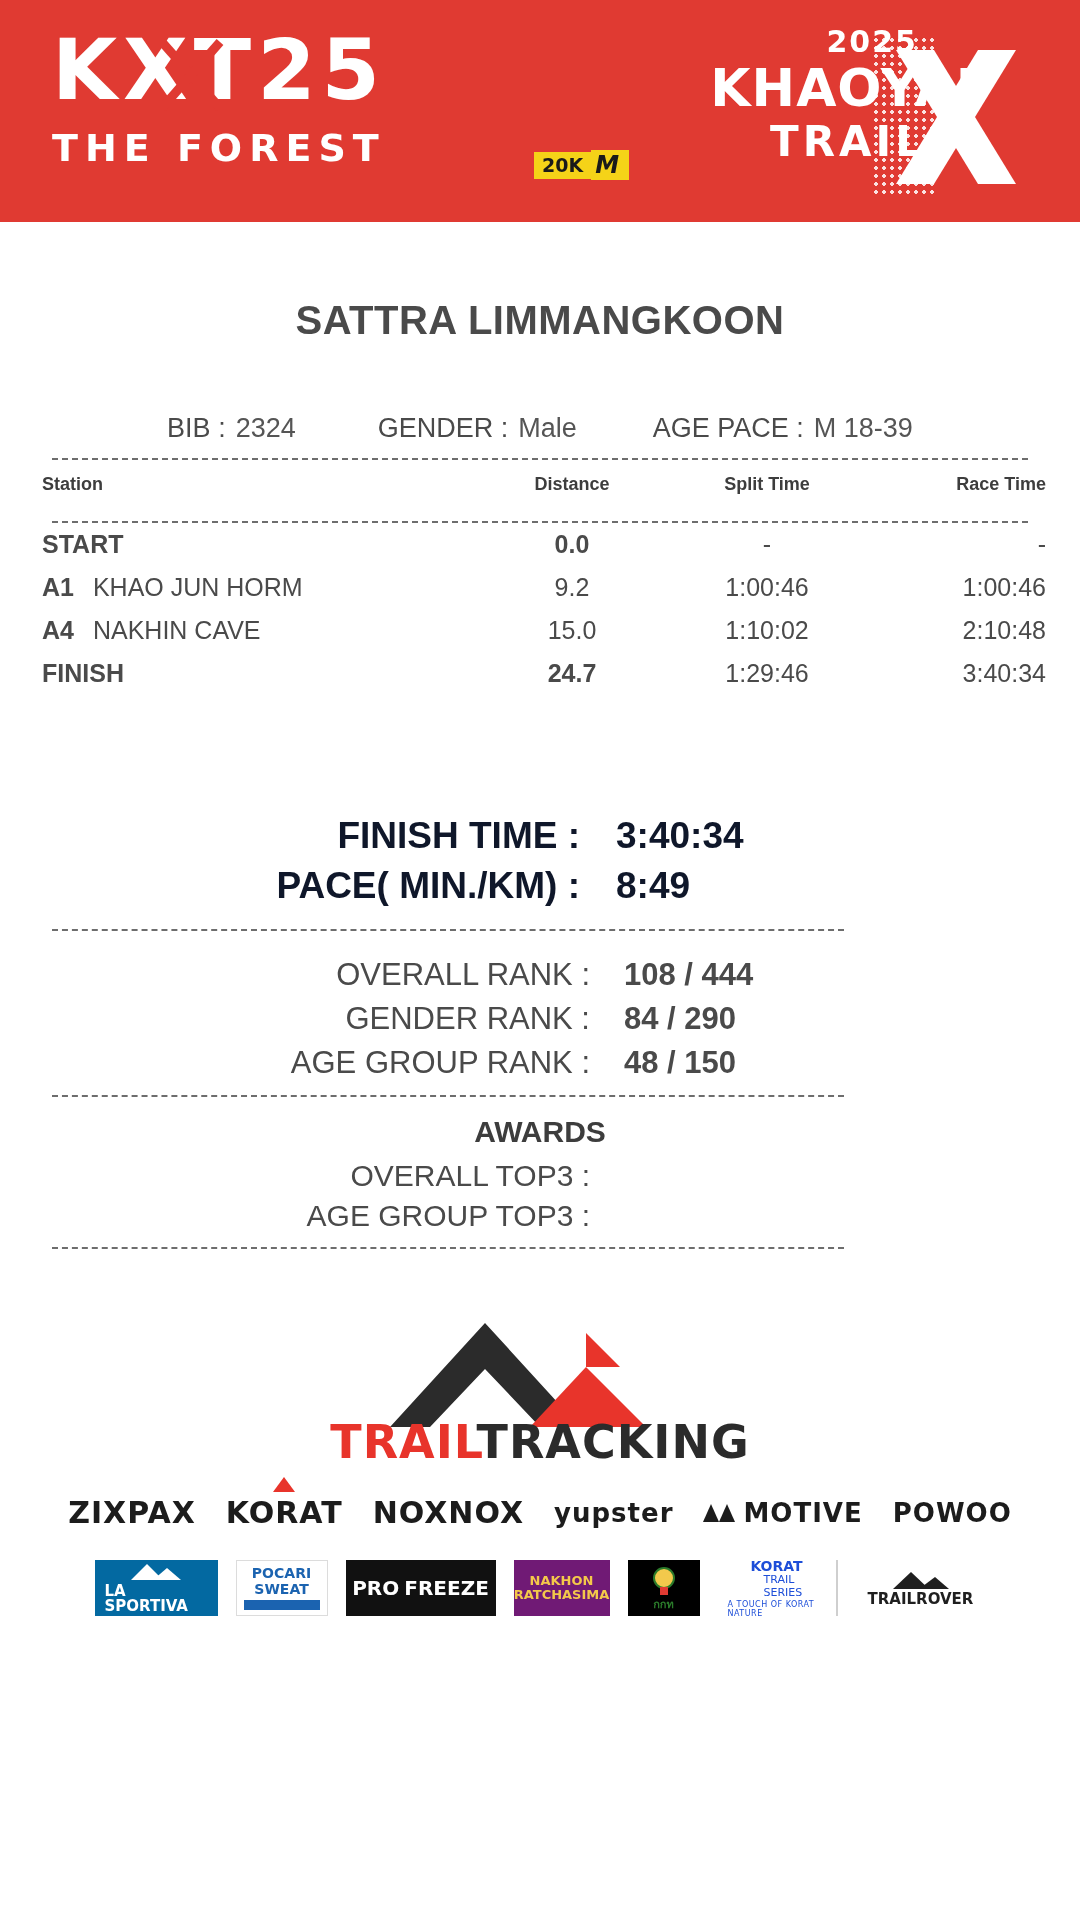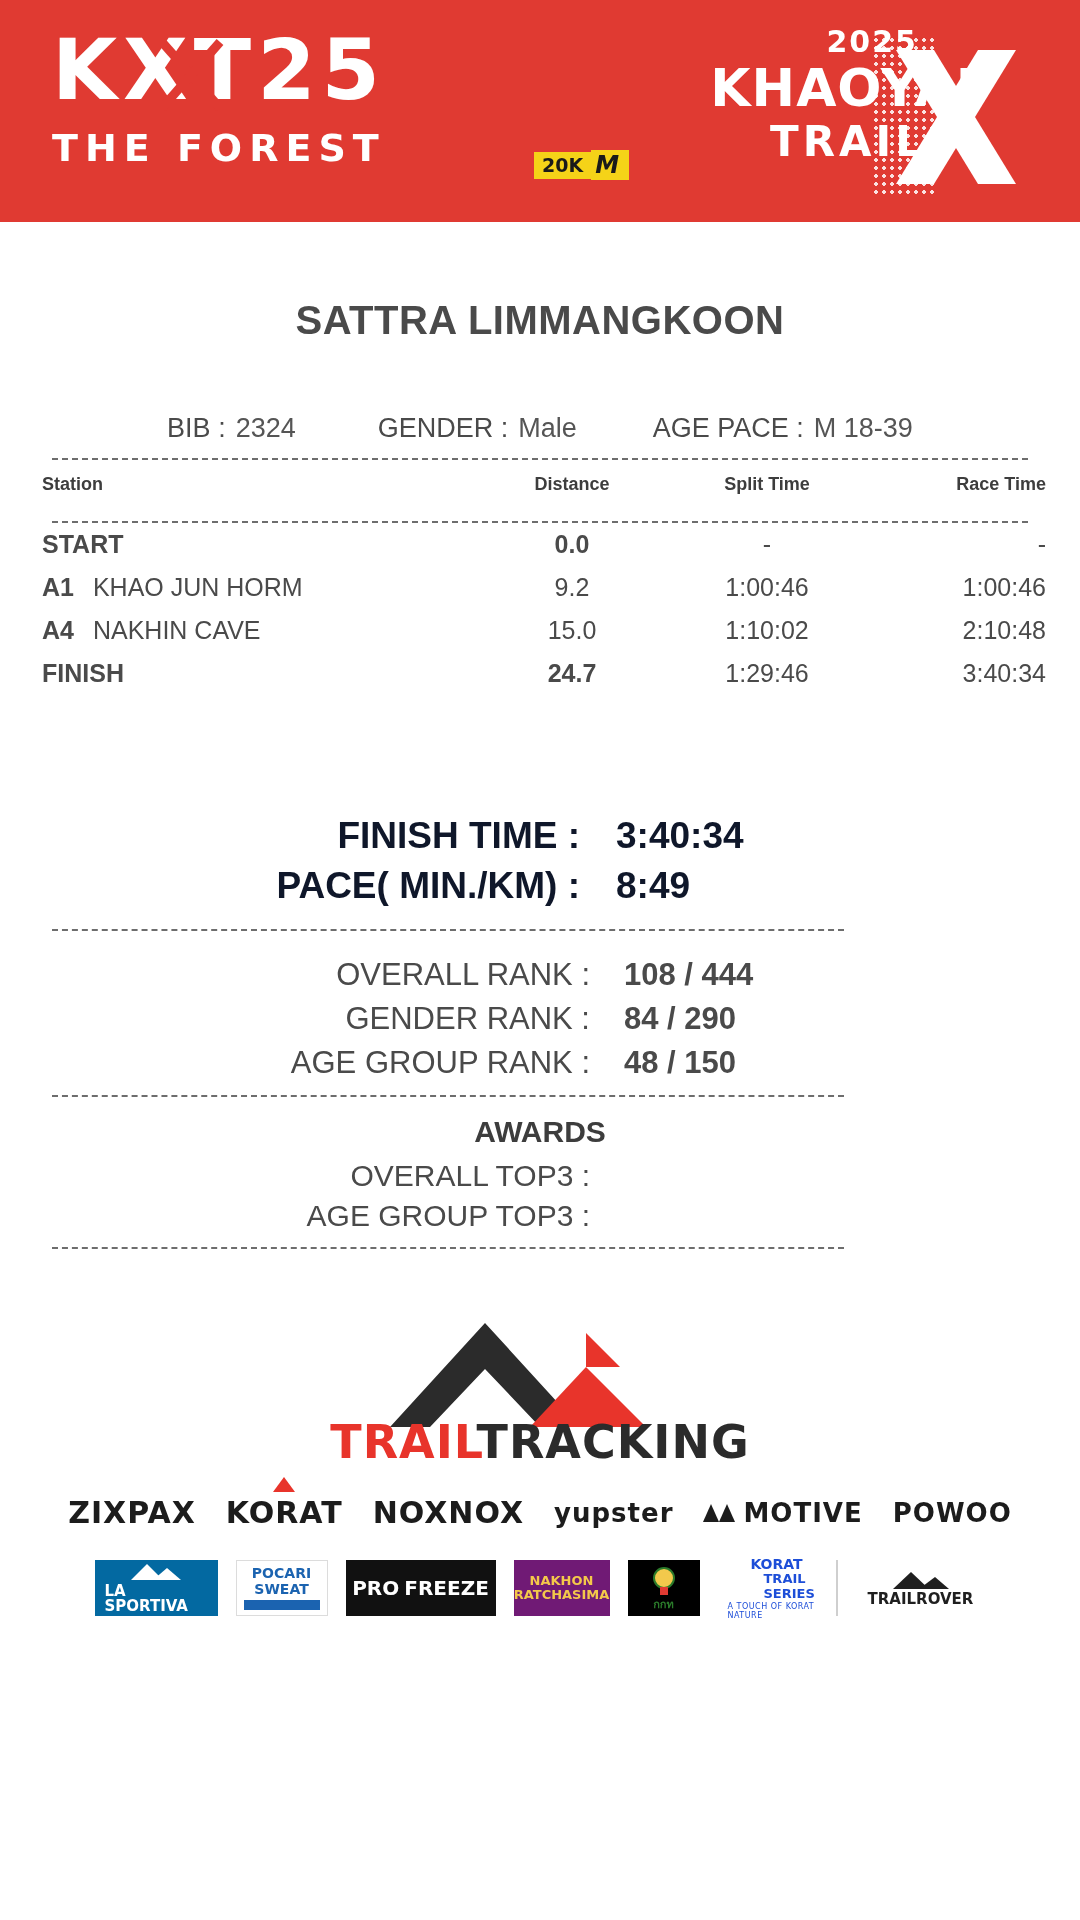--- a/index.html
+++ b/index.html
@@ -326,21 +326,21 @@
   }
   .chip-emblem {
     width: 72px; background: #000000; color: #2a7a2a; font-size: 11px;
     flex-direction: column; line-height: 1.1;
   }
   .chip-korat {
     width: 120px; background: #ffffff; color: #1d4ed8; font-size: 14px;
     flex-direction: column; line-height: 1.15; border-right: 2px solid #cfcfcf;
   }
   .chip-korat .sub { font-size: 8px; font-weight: 400; letter-spacing: .5px; }
-  .chip-korat .series { font-size: 13px; font-weight: 700; margin-left: 36px; }
+  .chip-korat .series { font-size: 11px; font-weight: 400; margin-left: 36px; }
   .chip-trailrover {
     width: 130px; background: #ffffff; color: #1f1f1f; font-size: 15px;
     flex-direction: column; line-height: 1.1;
   }
 </style>
 </head>
 <body>
 
 <div class="header">
 

